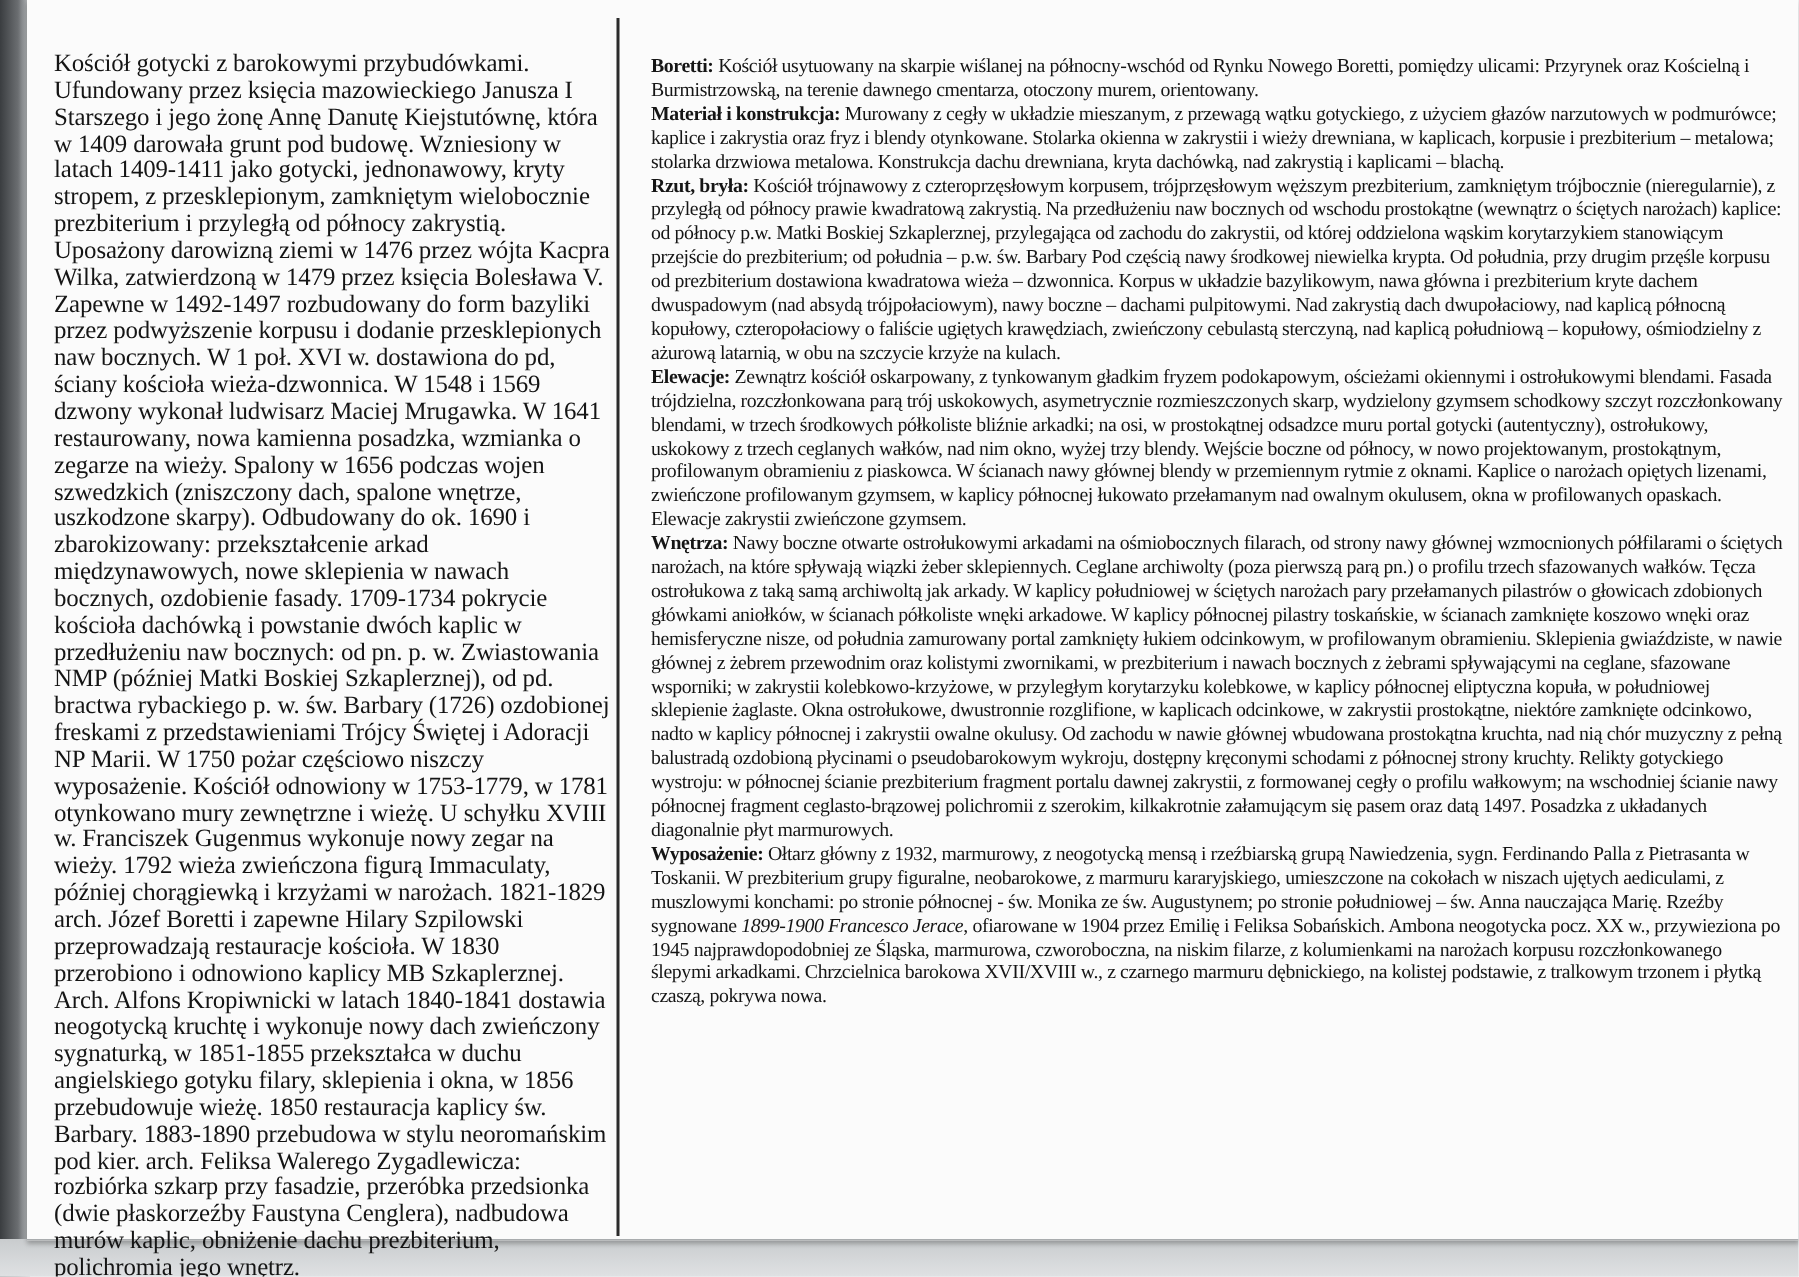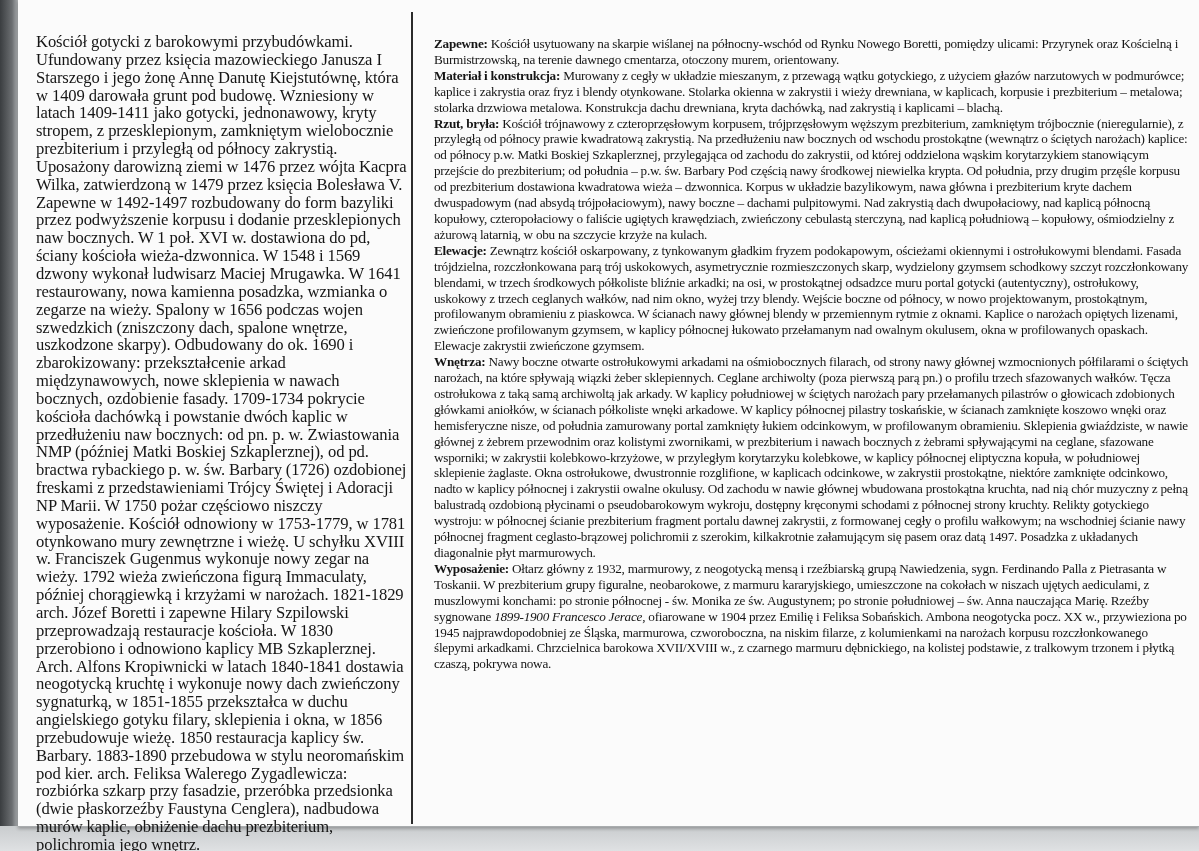--- a/index.html
+++ b/index.html
@@ -60,21 +60,21 @@
 </div>
 
 <div class="divider"></div>
 
 <div class="col-left">
   <p class="body">Kościół gotycki z barokowymi przybudówkami. Ufundowany przez księcia mazowieckiego Janusza I Starszego i jego żonę Annę Danutę Kiejstutównę, która w 1409 darowała grunt pod budowę. Wzniesiony w latach 1409-1411 jako gotycki, jednonawowy, kryty stropem, z przesklepionym, zamkniętym wielobocznie prezbiterium i przyległą od północy zakrystią. Uposażony darowizną ziemi w 1476 przez wójta Kacpra Wilka, zatwierdzoną w 1479 przez  księcia Bolesława V. Zapewne w 1492-1497 rozbudowany do form bazyliki przez podwyższenie korpusu i dodanie przesklepionych naw bocznych. W 1 poł. XVI w. dostawiona do pd, ściany kościoła wieża-dzwonnica. W 1548 i 1569 dzwony wykonał ludwisarz Maciej Mrugawka. W 1641 restaurowany, nowa kamienna posadzka, wzmianka o zegarze na wieży. Spalony w 1656 podczas wojen szwedzkich (zniszczony dach, spalone wnętrze, uszkodzone skarpy). Odbudowany do ok. 1690 i zbarokizowany: przekształcenie arkad międzynawowych, nowe sklepienia w nawach bocznych, ozdobienie fasady. 1709-1734 pokrycie kościoła dachówką i powstanie dwóch kaplic w przedłużeniu naw bocznych: od pn. p. w. Zwiastowania NMP (później Matki Boskiej Szkaplerznej), od pd. bractwa rybackiego p. w. św. Barbary (1726) ozdobionej freskami z przedstawieniami Trójcy Świętej i Adoracji NP Marii. W 1750 pożar częściowo niszczy wyposażenie. Kościół odnowiony w 1753-1779, w 1781 otynkowano mury zewnętrzne i wieżę. U schyłku XVIII w. Franciszek Gugenmus wykonuje nowy zegar na wieży. 1792 wieża zwieńczona figurą Immaculaty, później chorągiewką i krzyżami w narożach. 1821-1829 arch. Józef Boretti i zapewne Hilary Szpilowski przeprowadzają restauracje kościoła. W 1830 przerobiono i odnowiono kaplicy MB Szkaplerznej. Arch. Alfons Kropiwnicki w latach 1840-1841 dostawia neogotycką kruchtę i wykonuje nowy dach zwieńczony sygnaturką, w 1851-1855 przekształca w duchu angielskiego gotyku filary, sklepienia i okna, w 1856 przebudowuje wieżę. 1850 restauracja kaplicy św. Barbary. 1883-1890 przebudowa w stylu neoromańskim pod kier. arch. Feliksa Walerego Zygadlewicza: rozbiórka szkarp przy fasadzie, przeróbka przedsionka (dwie płaskorzeźby Faustyna Cenglera), nadbudowa murów kaplic, obniżenie dachu prezbiterium, polichromia jego wnętrz.</p>
 </div>
 
 <div class="col-right">
 
-  <p class="section"><span class="label">Zapewne:</span><span> Kościół usytuowany na skarpie wiślanej na północny-wschód od Rynku Nowego Boretti, pomiędzy ulicami: Przyrynek oraz Kościelną i Burmistrzowską, na terenie dawnego cmentarza, otoczony murem, orientowany.</span></p>
+  <p class="section"><span class="label">Boretti:</span><span> Kościół usytuowany na skarpie wiślanej na północny-wschód od Rynku Nowego Boretti, pomiędzy ulicami: Przyrynek oraz Kościelną i Burmistrzowską, na terenie dawnego cmentarza, otoczony murem, orientowany.</span></p>
 
   <p class="section"><span class="label">Materiał i konstrukcja:</span><span> Murowany z cegły w układzie mieszanym, z przewagą wątku gotyckiego, z użyciem głazów narzutowych w podmurówce; kaplice i zakrystia oraz fryz i blendy otynkowane. Stolarka okienna w zakrystii i wieży drewniana, w kaplicach, korpusie i prezbiterium – metalowa; stolarka drzwiowa metalowa. Konstrukcja dachu drewniana, kryta dachówką, nad zakrystią i kaplicami – blachą.</span></p>
 
   <p class="section"><span class="label">Rzut, bryła:</span><span> Kościół trójnawowy z czteroprzęsłowym korpusem, trójprzęsłowym węższym prezbiterium, zamkniętym trójbocznie (nieregularnie), z przyległą od północy prawie kwadratową zakrystią. Na przedłużeniu naw bocznych od wschodu prostokątne (wewnątrz o ściętych narożach) kaplice: od północy p.w. Matki Boskiej Szkaplerznej, przylegająca od zachodu do zakrystii, od której oddzielona wąskim korytarzykiem stanowiącym przejście do prezbiterium; od południa – p.w. św. Barbary Pod częścią nawy środkowej niewielka krypta. Od południa, przy drugim przęśle korpusu od prezbiterium dostawiona kwadratowa wieża – dzwonnica. Korpus w układzie bazylikowym, nawa główna i prezbiterium kryte dachem dwuspadowym (nad absydą trójpołaciowym), nawy boczne – dachami pulpitowymi. Nad zakrystią dach dwupołaciowy, nad kaplicą północną kopułowy, czteropołaciowy o faliście ugiętych krawędziach, zwieńczony cebulastą sterczyną, nad kaplicą południową – kopułowy, ośmiodzielny z ażurową latarnią, w obu na szczycie krzyże na kulach.</span></p>
 
   <p class="section"><span class="label">Elewacje:</span><span> Zewnątrz kościół oskarpowany, z tynkowanym gładkim fryzem podokapowym, ościeżami okiennymi i ostrołukowymi blendami. Fasada trójdzielna, rozczłonkowana parą trój uskokowych, asymetrycznie rozmieszczonych skarp, wydzielony gzymsem schodkowy szczyt rozczłonkowany blendami, w trzech środkowych półkoliste bliźnie arkadki; na osi, w prostokątnej odsadzce muru portal gotycki (autentyczny), ostrołukowy, uskokowy z trzech ceglanych wałków, nad nim okno, wyżej trzy blendy. Wejście boczne od północy, w nowo projektowanym, prostokątnym, profilowanym obramieniu z piaskowca. W ścianach nawy głównej blendy w przemiennym rytmie z oknami. Kaplice o narożach opiętych lizenami, zwieńczone profilowanym gzymsem, w kaplicy północnej łukowato przełamanym nad owalnym okulusem, okna w profilowanych opaskach. Elewacje zakrystii zwieńczone gzymsem.</span></p>
 
   <p class="section"><span class="label">Wnętrza:</span><span> Nawy boczne otwarte ostrołukowymi arkadami na ośmiobocznych filarach, od strony nawy głównej wzmocnionych półfilarami o ściętych narożach, na które spływają wiązki żeber sklepiennych. Ceglane archiwolty (poza pierwszą parą pn.) o profilu trzech sfazowanych wałków. Tęcza ostrołukowa z taką samą archiwoltą jak arkady. W kaplicy południowej w ściętych narożach pary przełamanych pilastrów o głowicach zdobionych główkami aniołków, w ścianach półkoliste wnęki arkadowe. W kaplicy północnej pilastry toskańskie, w ścianach zamknięte koszowo wnęki oraz hemisferyczne nisze, od południa zamurowany portal zamknięty łukiem odcinkowym, w profilowanym obramieniu. Sklepienia gwiaździste, w nawie głównej z żebrem przewodnim oraz kolistymi zwornikami, w prezbiterium i nawach bocznych z żebrami spływającymi na ceglane, sfazowane wsporniki; w zakrystii kolebkowo-krzyżowe,  w przyległym korytarzyku kolebkowe, w kaplicy północnej eliptyczna kopuła, w południowej sklepienie żaglaste. Okna ostrołukowe, dwustronnie rozglifione, w kaplicach odcinkowe, w zakrystii prostokątne, niektóre zamknięte odcinkowo, nadto w kaplicy północnej i zakrystii owalne okulusy. Od zachodu w nawie głównej wbudowana prostokątna kruchta, nad nią chór muzyczny z pełną balustradą ozdobioną płycinami o pseudobarokowym wykroju, dostępny kręconymi schodami z północnej strony kruchty. Relikty gotyckiego wystroju: w północnej ścianie prezbiterium fragment portalu dawnej zakrystii, z formowanej cegły o profilu wałkowym; na wschodniej ścianie nawy północnej fragment ceglasto-brązowej polichromii z szerokim, kilkakrotnie załamującym się pasem oraz datą 1497. Posadzka z układanych diagonalnie płyt marmurowych.</span></p>
 
   <p class="section"><span class="label">Wyposażenie:</span><span> Ołtarz główny z 1932, marmurowy, z neogotycką mensą i rzeźbiarską grupą Nawiedzenia, sygn. Ferdinando Palla z Pietrasanta w Toskanii. W prezbiterium grupy figuralne, neobarokowe, z marmuru kararyjskiego, umieszczone na cokołach w niszach ujętych aediculami, z muszlowymi konchami: po stronie północnej - św. Monika ze św. Augustynem; po stronie południowej – św. Anna nauczająca Marię. Rzeźby sygnowane </span><em>1899-1900 Francesco Jerace</em><span>, ofiarowane w 1904 przez Emilię i Feliksa Sobańskich. Ambona neogotycka pocz. XX w., przywieziona po 1945 najprawdopodobniej ze Śląska, marmurowa, czworoboczna, na niskim filarze, z kolumienkami na narożach korpusu rozczłonkowanego ślepymi arkadkami. Chrzcielnica barokowa XVII/XVIII w., z czarnego marmuru dębnickiego, na kolistej podstawie, z tralkowym trzonem i płytką czaszą, pokrywa nowa.</span></p>

